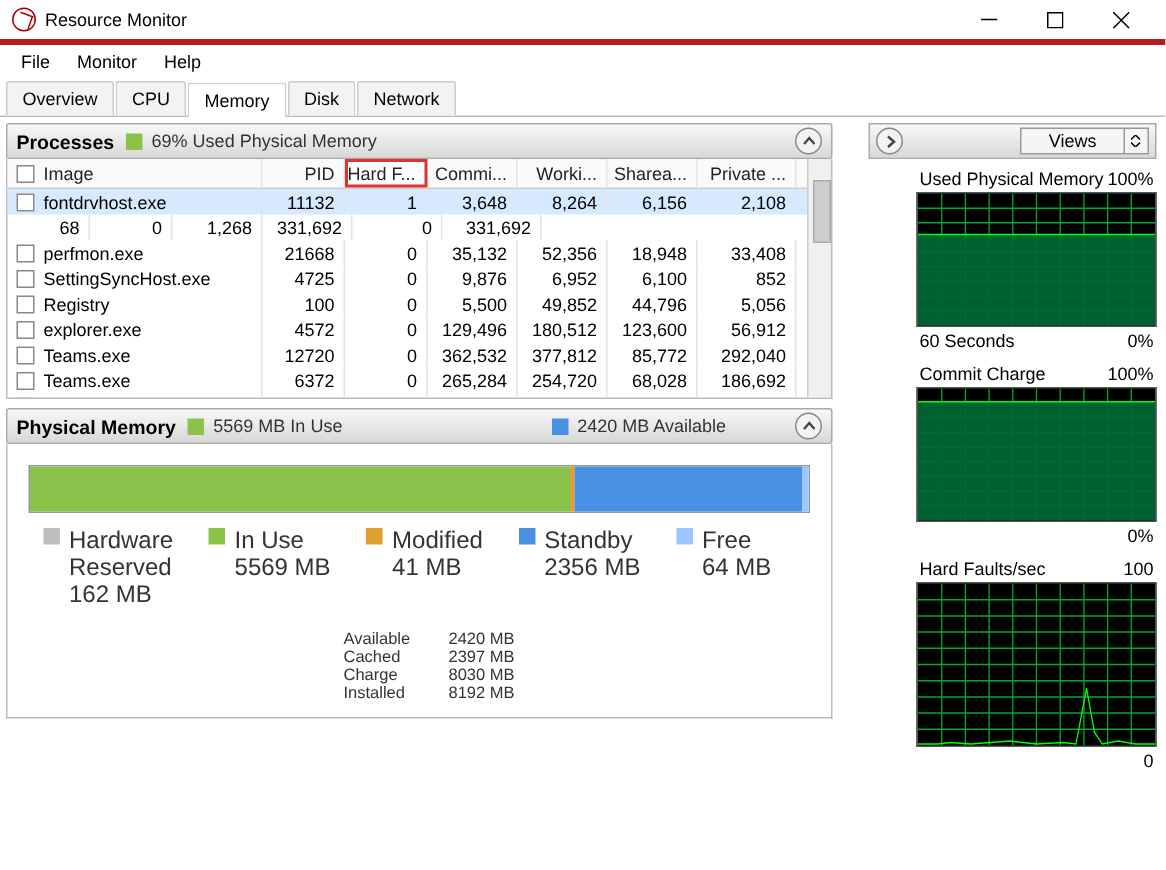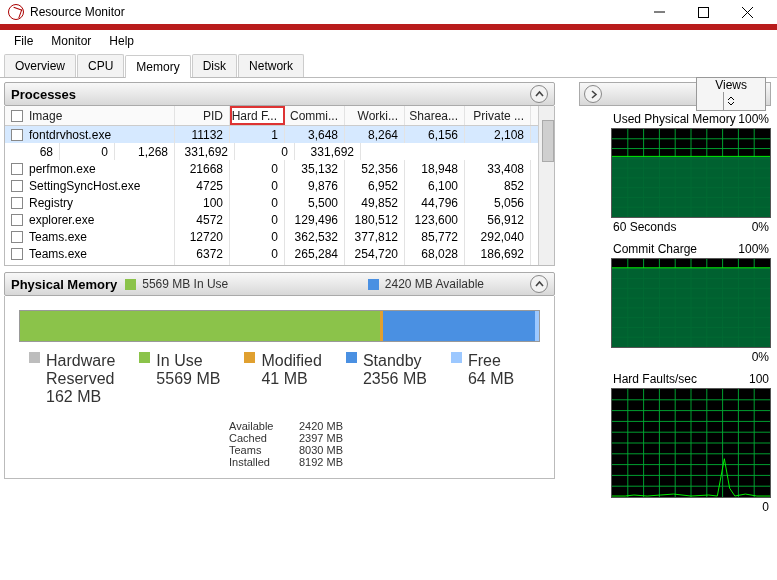--- a/index.html
+++ b/index.html
@@ -1,17 +1,17 @@
 <!DOCTYPE html>
 <html><head>
 <meta charset="utf-8">
 <style>
   * { box-sizing: border-box; font-family: "Segoe UI", Arial, sans-serif; }
   body { margin:0; padding:0; background:#fff; width:777px; height:580px; overflow:hidden; font-size:12px; color:#000;}
-  .titlebar { height:30px; display:flex; align-items:center; padding:0 8px; border-bottom:6px solid #b91c1c;}
+  .titlebar { height:30px; display:flex; align-items:center; padding:0 8px; border-bottom:4px solid #b91c1c;}
   .titlebar .appicon { width:16px; height:16px; border:1px solid #a00; border-radius:50%; margin-right:6px; display:flex; align-items:center; justify-content:center; }
   .titlebar .appicon::before { content:""; width:8px; height:8px; border:1px solid #a00; border-left:none; border-bottom:none; transform:rotate(20deg);}
   .titlebar .title { flex:1; }
   .winbtn { width:44px; height:28px; display:flex; align-items:center; justify-content:center;}
   .winbtn svg { width:11px; height:11px; stroke:#000; stroke-width:1; fill:none;}
   .menubar { height:22px; display:flex; align-items:center; padding:0 6px; gap:2px;text-align:center;}
   .menubar .mi { padding:2px 8px;}
   .tabs { display:flex; border-bottom:1px solid #bbb; padding:2px 4px 0 4px;}
   .tab { padding:4px 10px; border:1px solid #ccc; border-bottom:none; background:#f3f3f3; margin-right:1px; border-radius:2px 2px 0 0;}
   .tab.active { background:#fff; font-weight:400; position:relative; top:1px;}
@@ -47,21 +47,21 @@
   .membar-wrap { border:1px solid #bbb; border-top:none; padding:14px 14px 10px 14px;}
   .membar { height:32px; border:1px solid #999; display:flex; width:100%;}
   .seg { height:100%;}
   .legend { display:flex; gap:24px; margin-top:10px; padding-left:10px;}
   .lg { font-size:16px; color:#333; display:flex; gap:6px;}
   .lg .txt { display:flex; flex-direction:column;}
   .mem-stats { margin-top:14px; margin-left:210px; font-size:11px; color:#333;}
   .mem-stats .row { display:flex; gap:12px;}
   .mem-stats .k { width:58px;}
   .right-top { display:flex; align-items:center; gap:6px; background:linear-gradient(#f8f8f8,#d8d8d8); border:1px solid #aaa; height:24px; padding:0 4px;}
-  .views-btn { border:1px solid #999; background:#f5f5f5; height:34px; display:flex; align-items:center;flex-direction:column;}
+  .views-btn { border:1px solid #999; background:#f5f5f5; height:18px; display:flex; align-items:center;}
   .views-btn .lbl { padding:0 18px;}
   .views-btn .dd { width:16px; border-left:1px solid #999; display:flex; align-items:center; justify-content:center; height:100%;}
   .graph-block { margin-top:4px;padding-left:32px;}
   .graph-title { display:flex; justify-content:space-between; padding:2px 2px;}
   .graph { border:1px solid #555; background:#000; height:90px; position:relative; overflow:hidden;}
   .graph.mid { height:90px;}
   .grid line { stroke:#0a3; stroke-width:1;}
   .trace { stroke:#0f0; stroke-width:1; fill:none;}
   .fillarea { fill:#063; opacity:.95;}
   .gfoot { display:flex; justify-content:space-between; padding:2px 2px;}
@@ -101,20 +101,24 @@
   <div class="tab active">Memory</div>
   <div class="tab">Disk</div>
   <div class="tab">Network</div>
 </div>
 
 <div class="body">
   <div class="leftcol">
 
     <div class="panel-hd">
       <span class="ptitle">Processes</span>
+      <span class="stat">
+        <span class="sq green"></span>
+        <span>69% Used Physical Memory</span>
+      </span>
       <span class="spacer"></span>
       <span class="circle-btn">
           <svg>
             <path d="M1 6 L4.5 2 L8 6"></path>
           </svg>
         </span>
     </div>
     <div class="tbl-wrap">
       <div class="tbl-head">
         <div class="c c0">
@@ -304,21 +308,21 @@
         <div class="mem-stats">
           <div class="row">
               <span class="k">Available</span>
               <span>2420 MB</span>
             </div>
           <div class="row">
               <span class="k">Cached</span>
               <span>2397 MB</span>
             </div>
           <div class="row">
-              <span class="k">Teams</span>
+              <span class="k">Charge</span>
               <span>8030 MB</span>
             </div>
           <div class="row">
               <span class="k">Installed</span>
               <span>8192 MB</span>
             </div>
         </div>
       </div>
     </div>
   </div>

